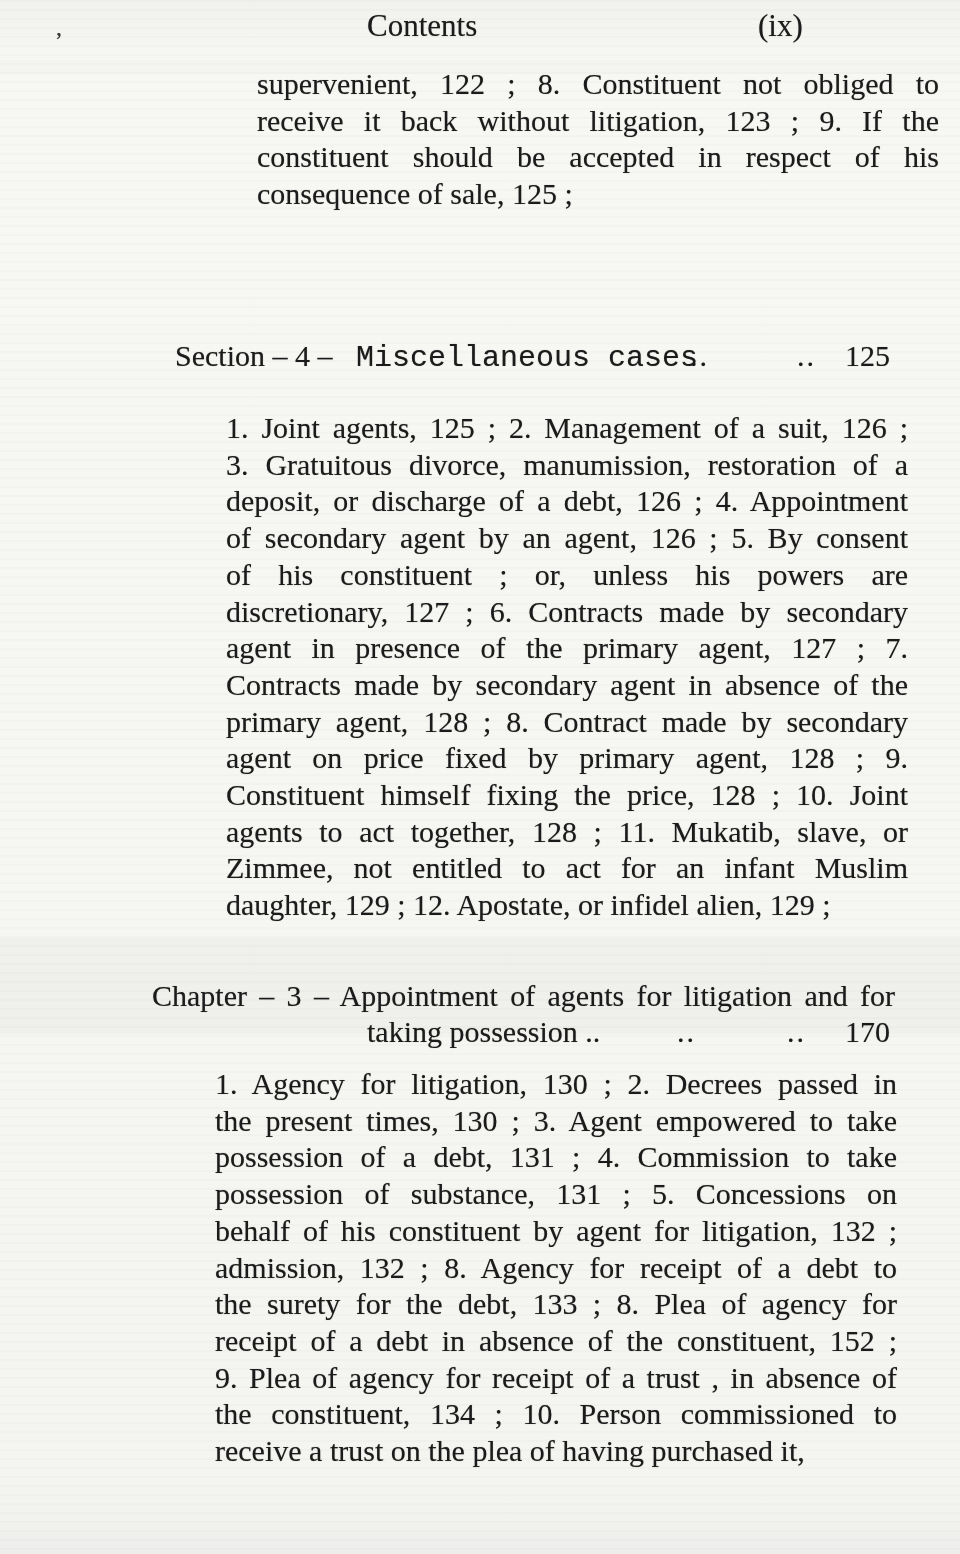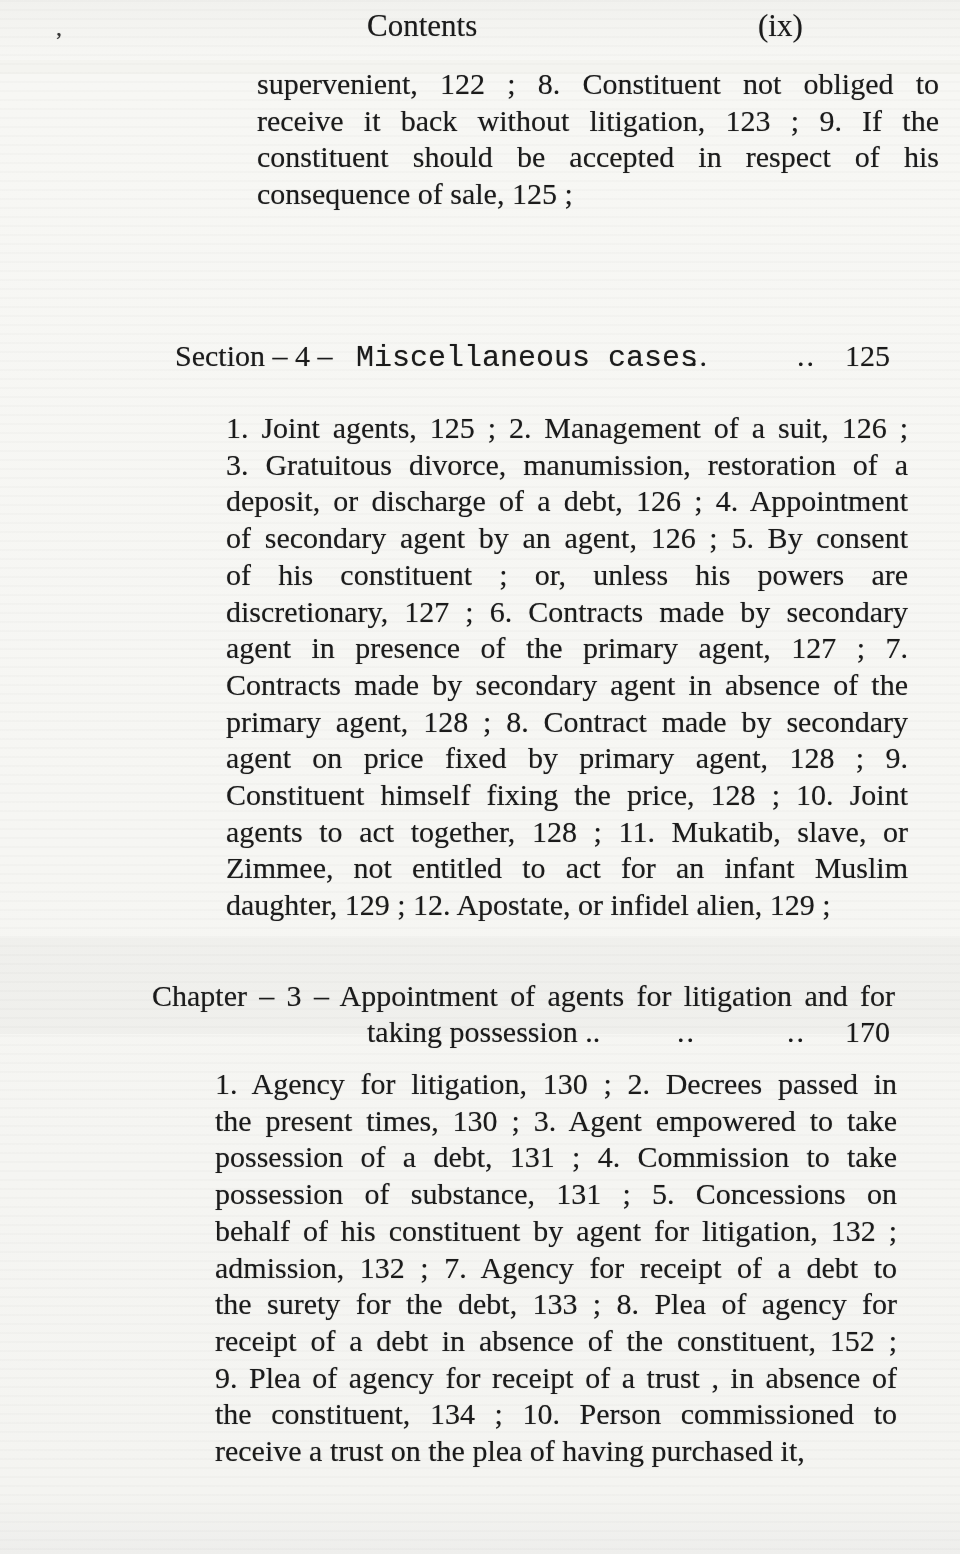--- a/index.html
+++ b/index.html
@@ -90,20 +90,20 @@
     <span class="leader ch-lead-b">..</span>
     <span class="lead-page">170</span>
   </div>
 
   <div class="para p3 txt">
       <div class="line">1. Agency for litigation, 130 ; 2. Decrees passed in</div>
       <div class="line">the present times, 130 ; 3. Agent empowered to take</div>
       <div class="line">possession of a debt, 131 ; 4. Commission to take</div>
       <div class="line">possession of substance, 131 ; 5. Concessions on</div>
       <div class="line">behalf of his constituent by agent for litigation, 132 ;</div>
-      <div class="line">admission, 132 ; 7. Agency for receipt of a debt to</div>
+      <div class="line">admission, 132 ; 8. Agency for receipt of a debt to</div>
       <div class="line">the surety for the debt, 133 ; 8. Plea of agency for</div>
       <div class="line">receipt of a debt in absence of the constituent, 152 ;</div>
       <div class="line">9. Plea of agency for receipt of a trust , in absence of</div>
       <div class="line">the constituent, 134 ; 10. Person commissioned to</div>
       <div class="line">receive a trust on the plea of having purchased it,</div>
     </div>
 </div>
 
 </body></html>

